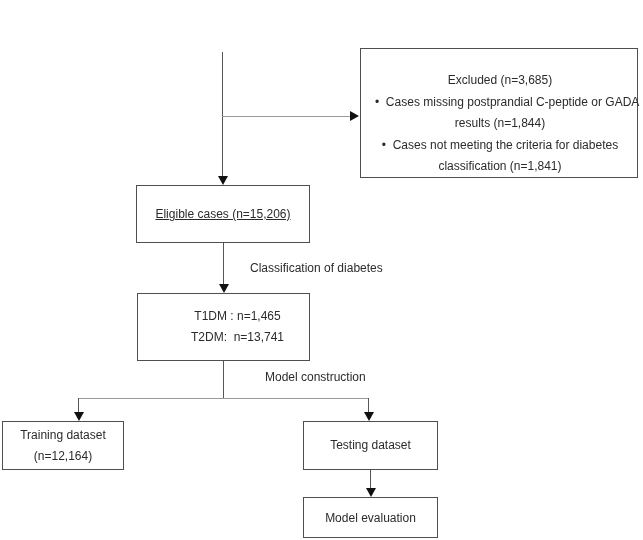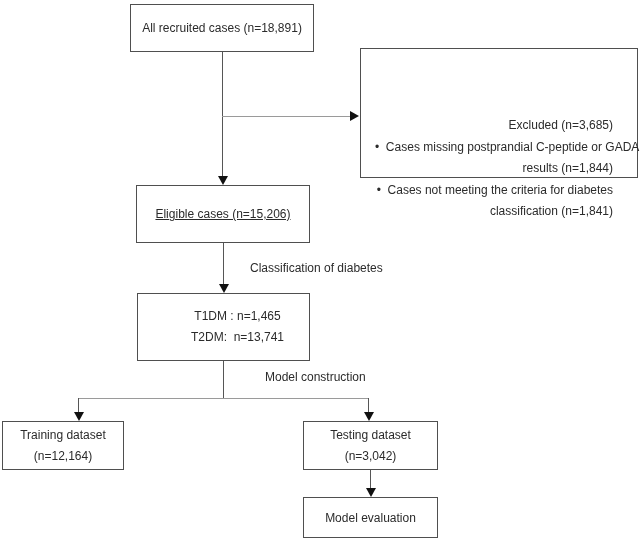--- a/index.html
+++ b/index.html
@@ -61,41 +61,37 @@
     border-left: 9px solid #111111;
   }
   .edge-label {
     position: absolute;
     white-space: nowrap;
   }
   .excl-content {
     position: absolute;
     left: 14px;
     top: 21px;
-    right: 24px;
-    text-align: right;
-    margin-top: 45px;
+    right: 12px;
+    text-align: center;
   }
   .excl-line {
     display: block;
     line-height: 21.5px;
     white-space: pre;
   }
   .shift-right {
     transform: translateX(14px);
   }
 </style>
 </head>
 <body>
 
 <div id="canvas">
 
-  <div class="box" style="left:130px; top:4px; width:184px; height:48px;">
-    <span>All recruited cases (n=18,891)</span>
-  </div>
 
   <div class="vline" style="left:222px; top:52px; height:124px;"></div>
   <div class="arr-down" style="left:218px; top:176px;"></div>
 
   <div class="hline" style="left:222px; top:116px; width:128px;"></div>
   <div class="arr-right" style="left:350px; top:111px;"></div>
 
   <div class="box" style="left:360px; top:48px; width:278px; height:130px;">
     <div class="excl-content">
       <span class="excl-line">Excluded (n=3,685)</span>
@@ -137,21 +133,20 @@
   <div class="box" style="left:2px; top:421px; width:122px; height:49px;">
     <div class="lines">
       <span class="pre">Training dataset</span>
       <span class="pre">(n=12,164)</span>
     </div>
   </div>
 
   <div class="box" style="left:303px; top:421px; width:135px; height:49px;">
     <div class="lines">
       <span class="pre">Testing dataset</span>
-      <span class="pre">(n=3,042)</span>
     </div>
   </div>
 
   <div class="vline" style="left:370px; top:470px; height:18px;"></div>
   <div class="arr-down" style="left:366px; top:488px;"></div>
 
   <div class="box" style="left:303px; top:497px; width:135px; height:41px;">
     <span>Model evaluation</span>
   </div>
 

